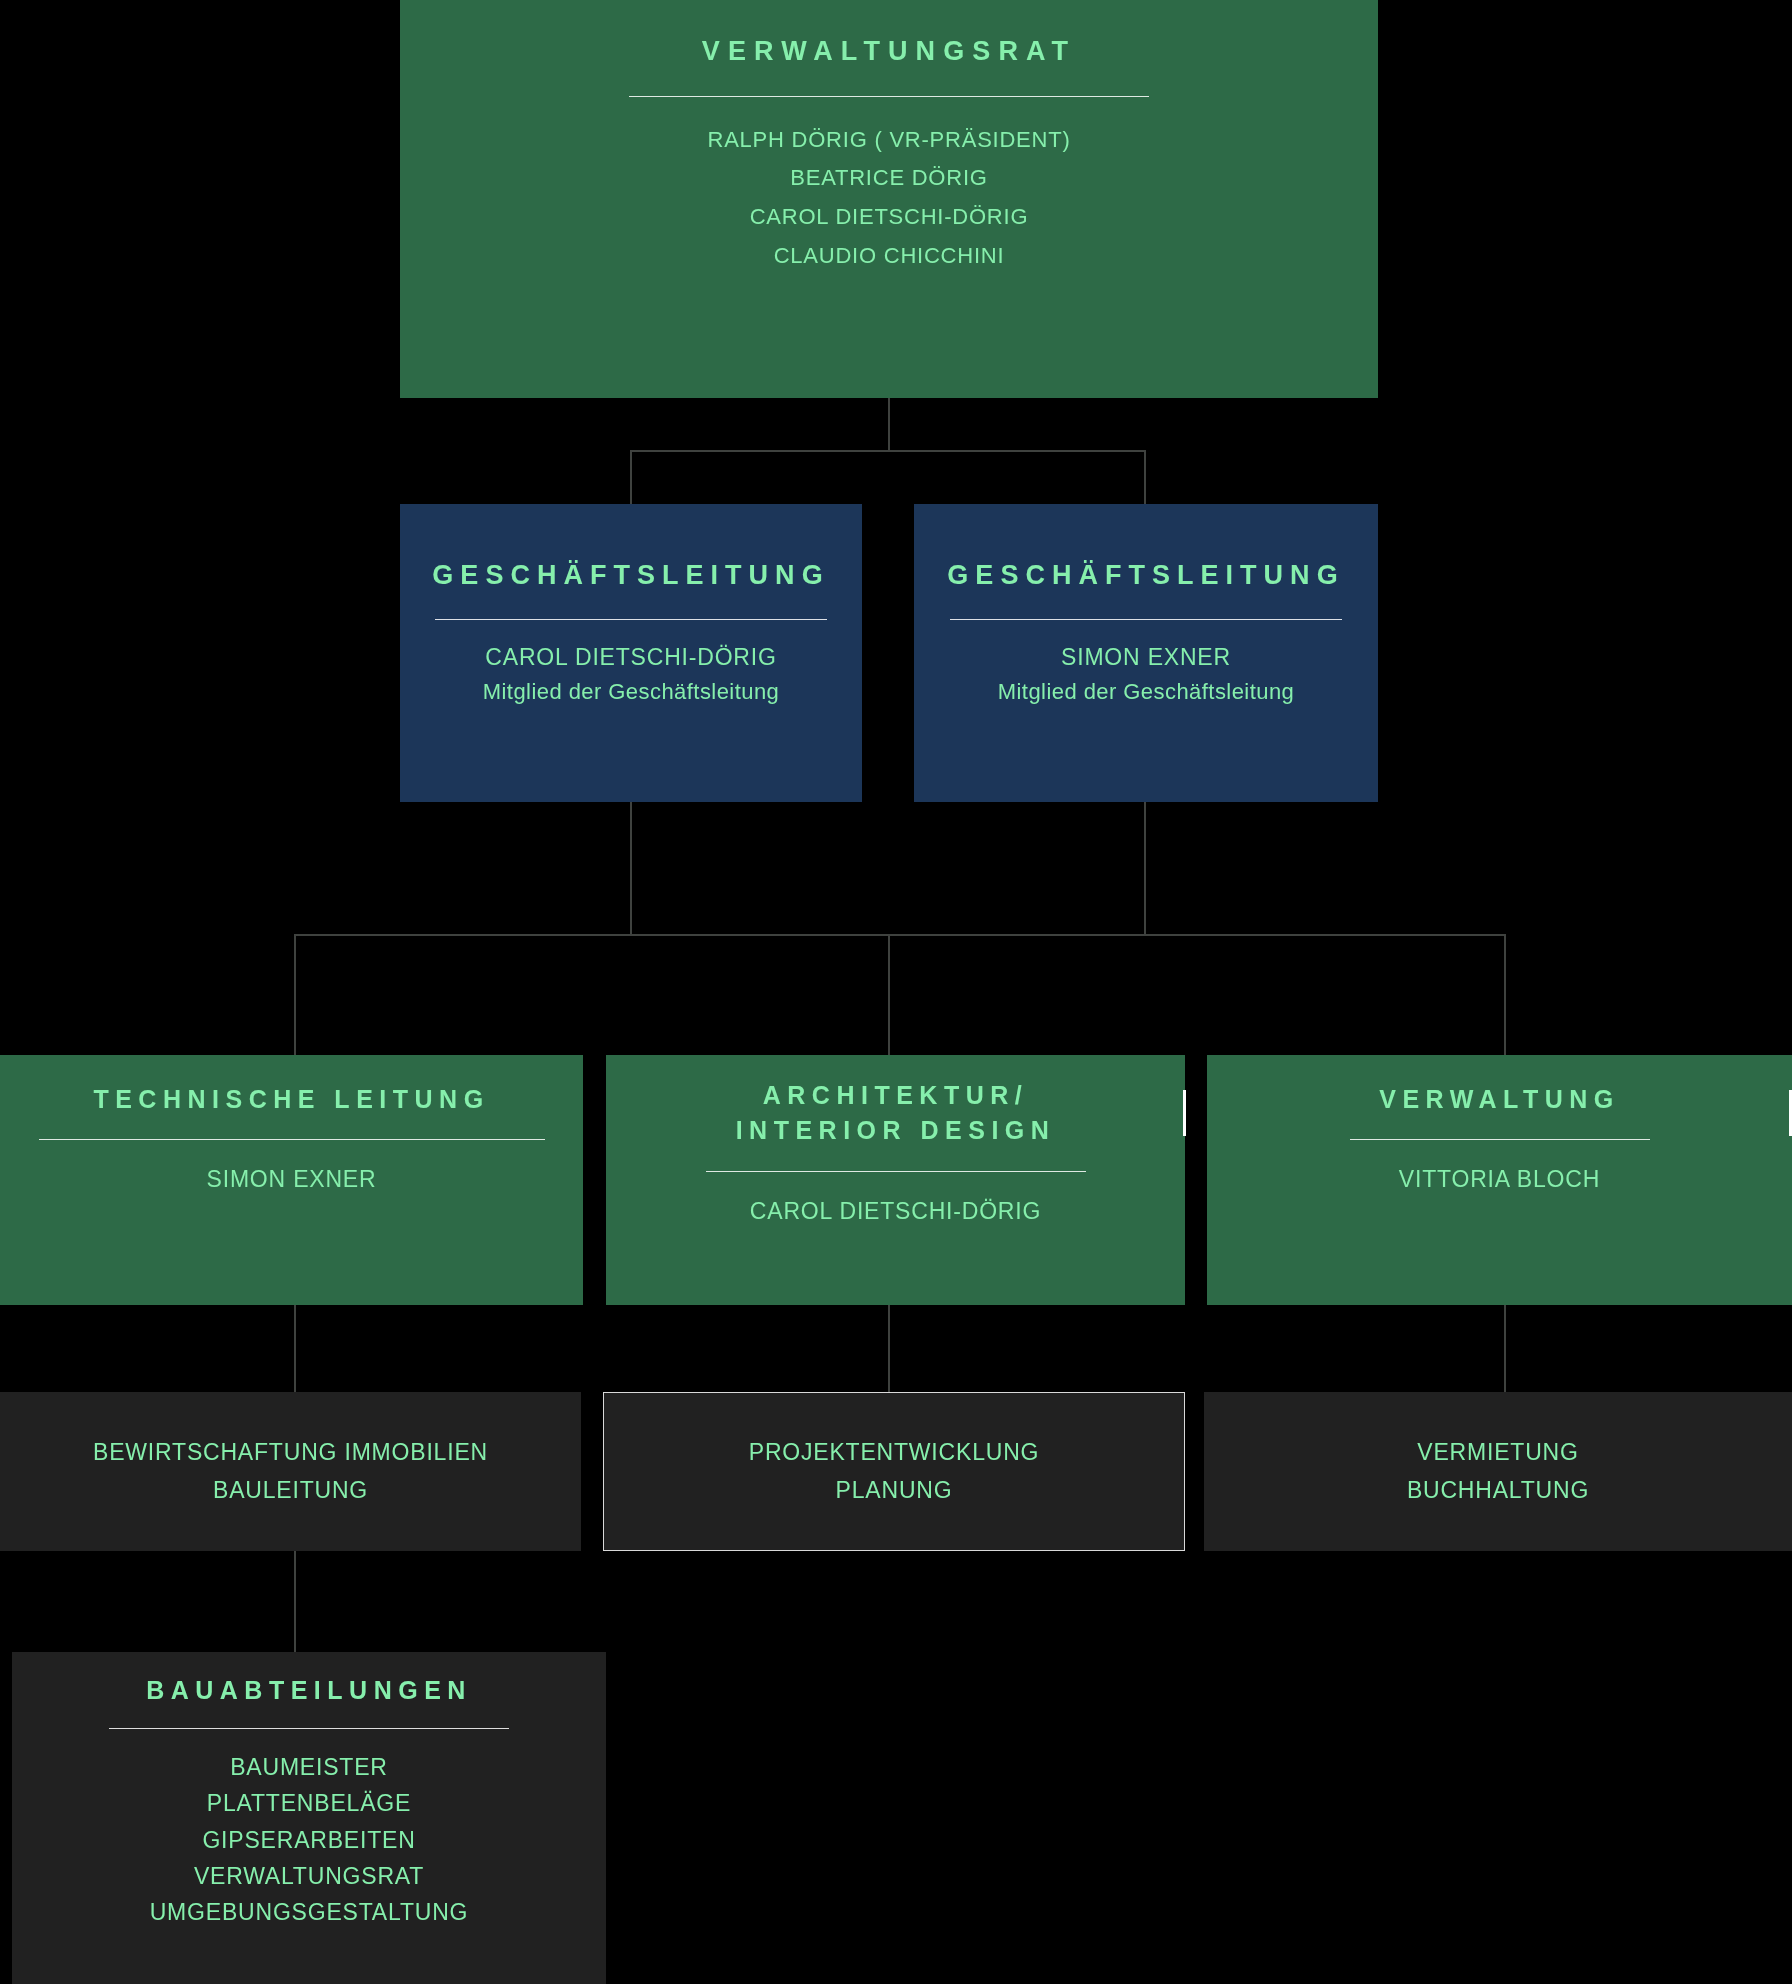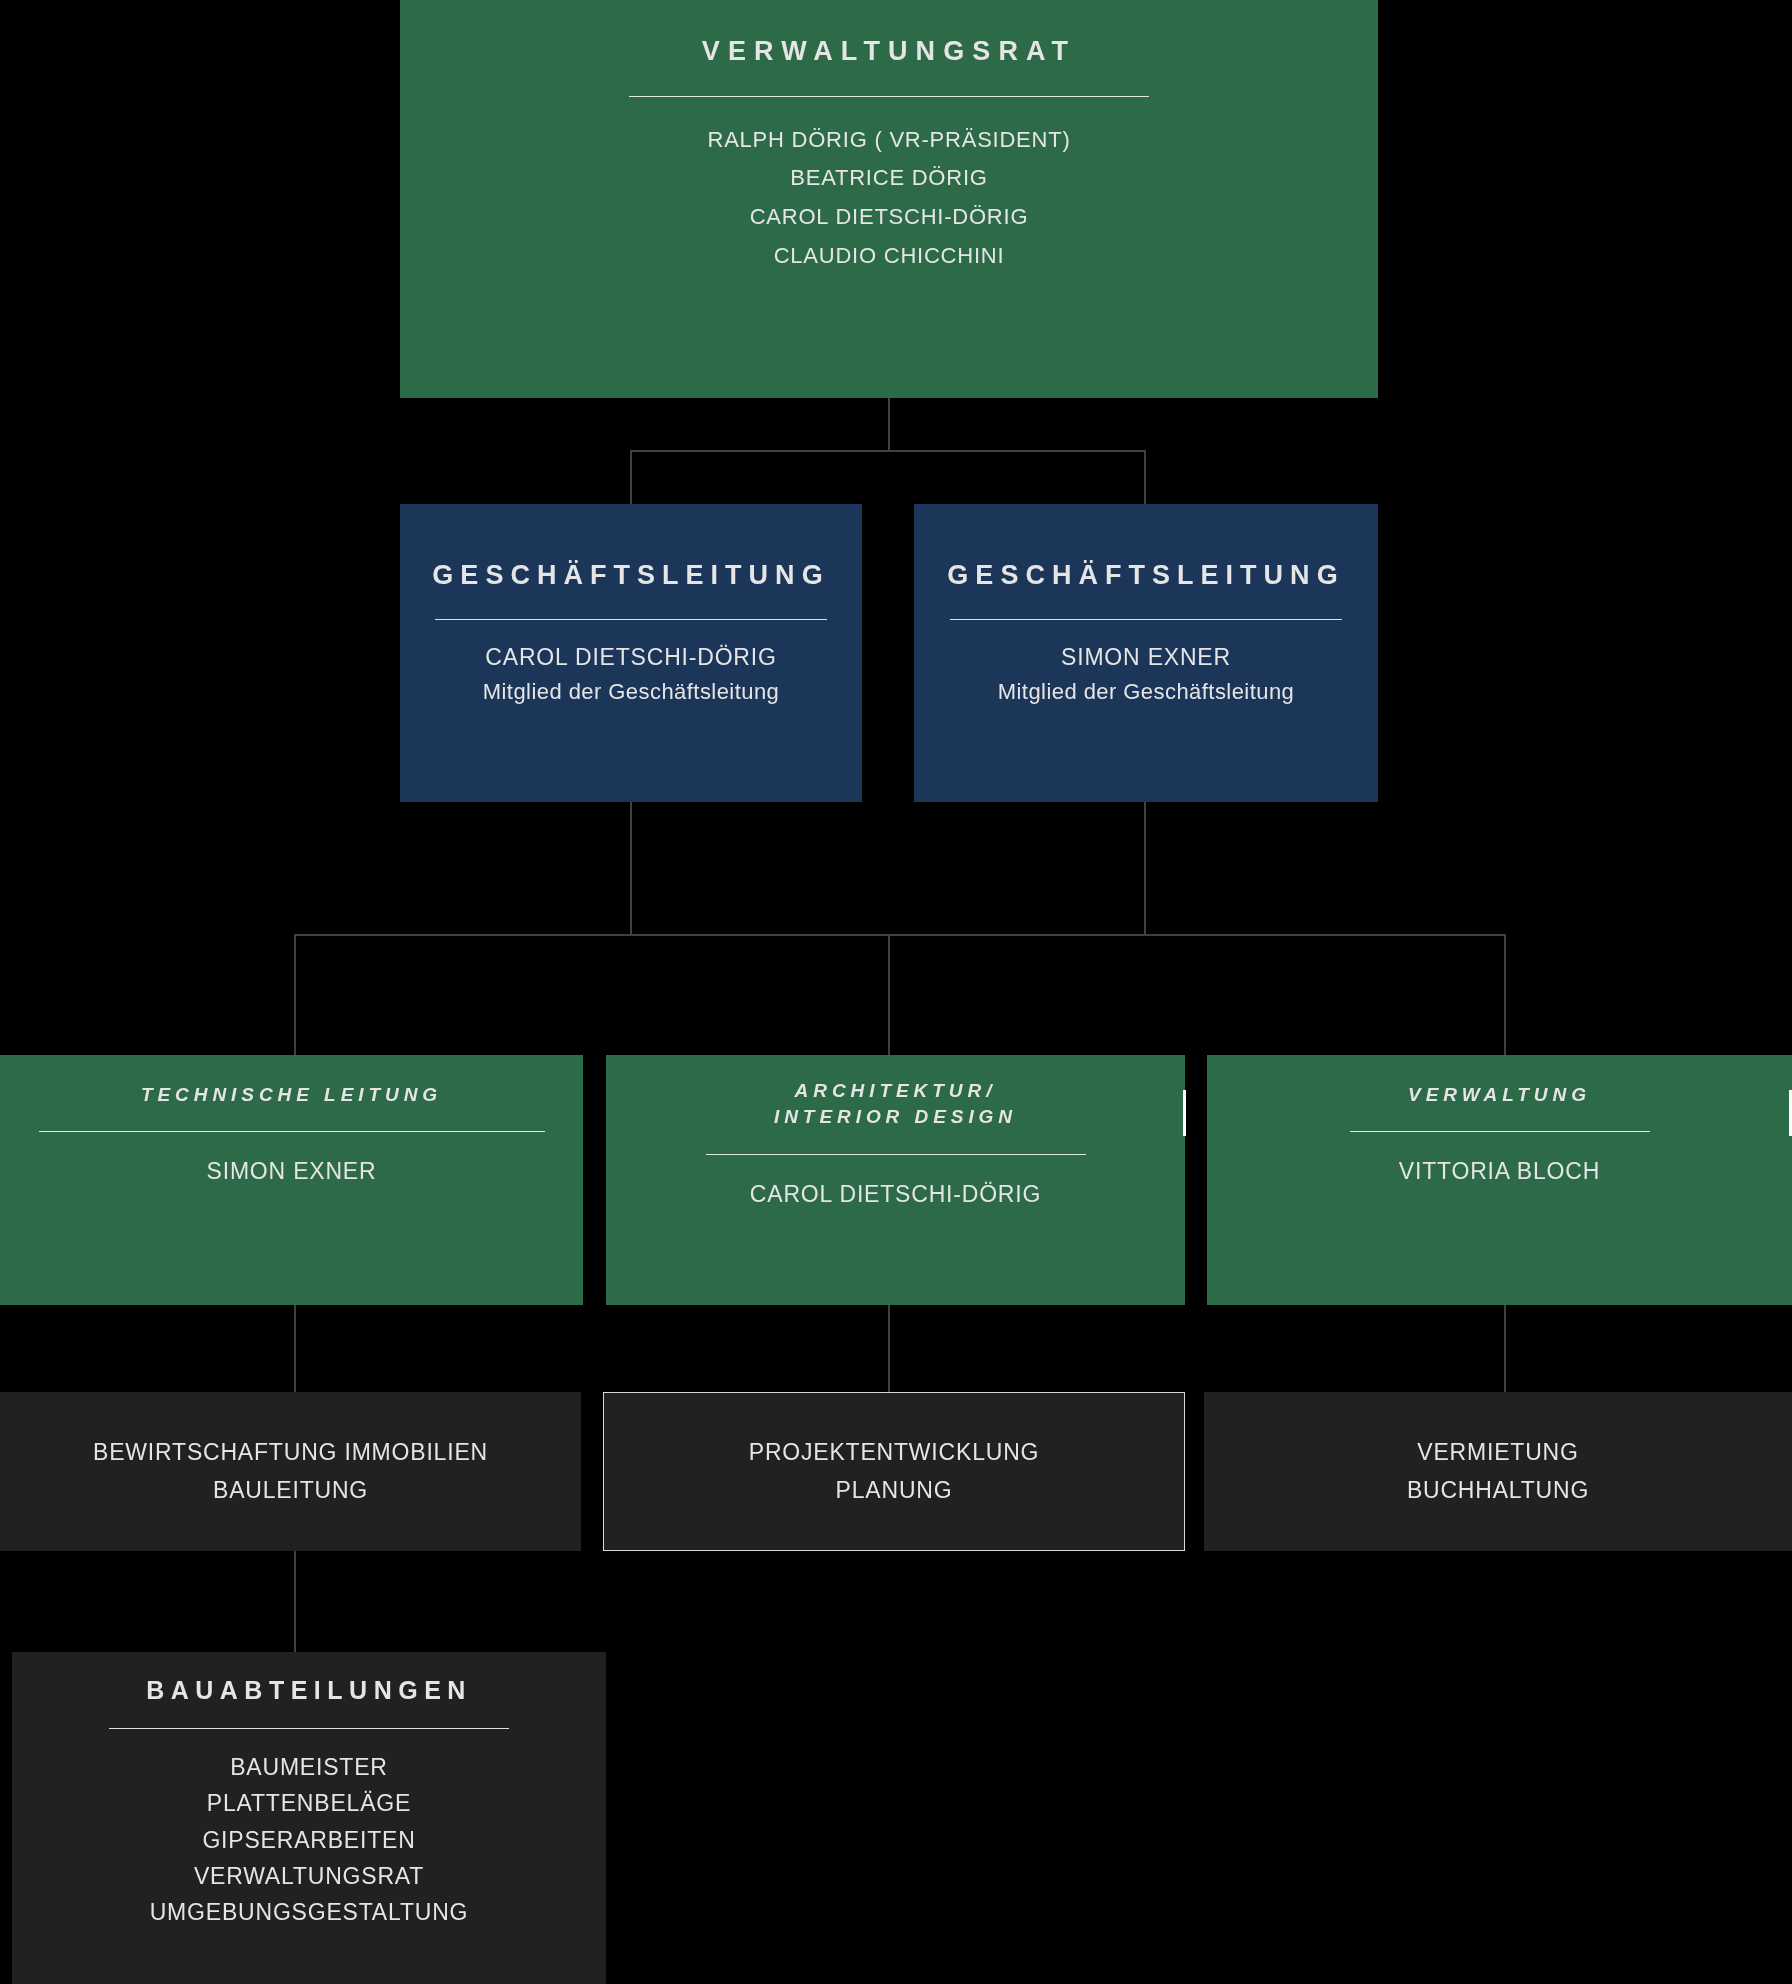--- a/index.html
+++ b/index.html
@@ -23,21 +23,21 @@
 
   
   .card{
     position:absolute;
     box-sizing:border-box;
     display:flex;
     flex-direction:column;
     align-items:center;
     justify-content:center;
     text-align:center;
-    color:#e5e5e5;
+    color:#86efac;
     overflow:hidden;
   }
   .card .title{
     font-weight:600;
     letter-spacing:0.22em;
     text-transform:uppercase;
     white-space:nowrap;
     line-height:1.28;
   }
   .card .rule{
@@ -89,21 +89,21 @@
   
   .dept{
     top:1055px;height:250px;
     background:#2d6a47;
     justify-content:flex-start;
     padding-top:28px;
   }
   #dept-tech{left:0;width:583px;}
   #dept-arch{left:606px;width:579px;}
   #dept-verw{left:1207px;width:585px;}
-  .dept .title{font-size:19px;letter-spacing:0.26em;font-style:italic;}
+  .dept .title{font-size:25px;letter-spacing:0.26em;}
   .dept .rule{margin-top:24px;}
   #dept-tech .rule{width:506px;}
   #dept-arch .rule{width:380px;}
   #dept-verw .rule{width:300px;}
   .dept .names{margin-top:22px;font-size:23px;}
   #dept-arch{padding-top:23px;}
   #dept-arch .title{line-height:1.38;}
 
   
   .task{

